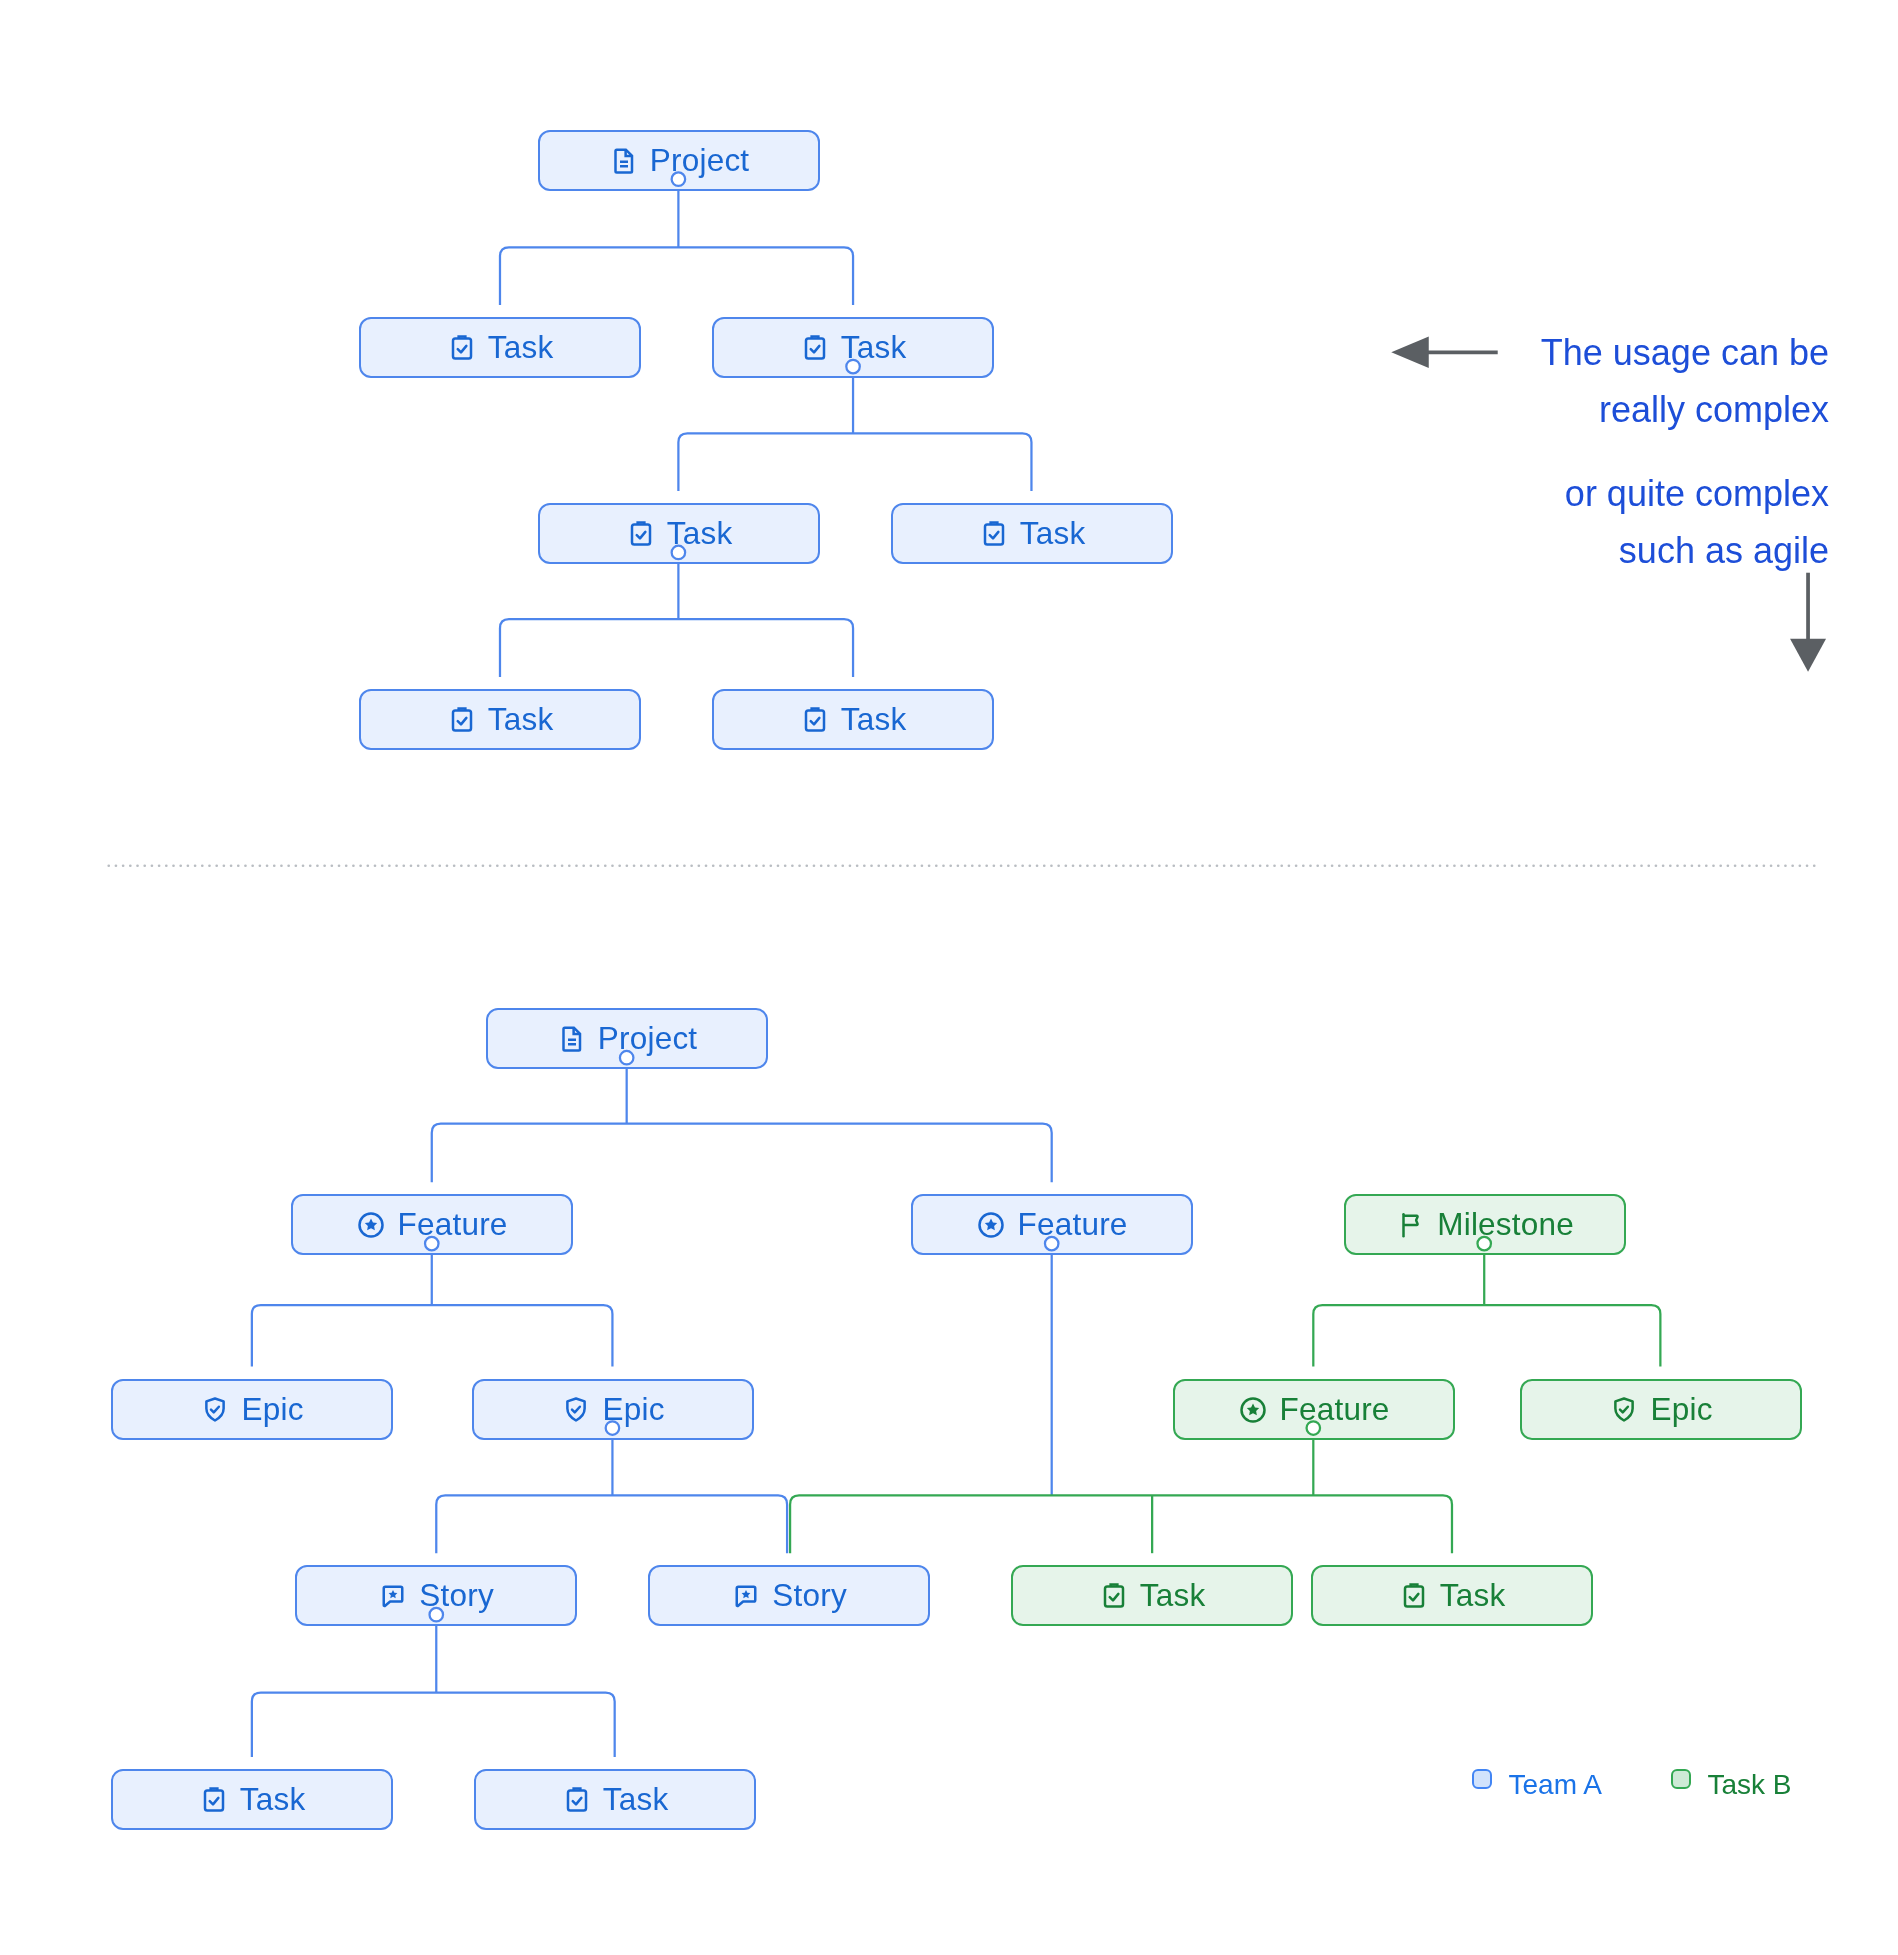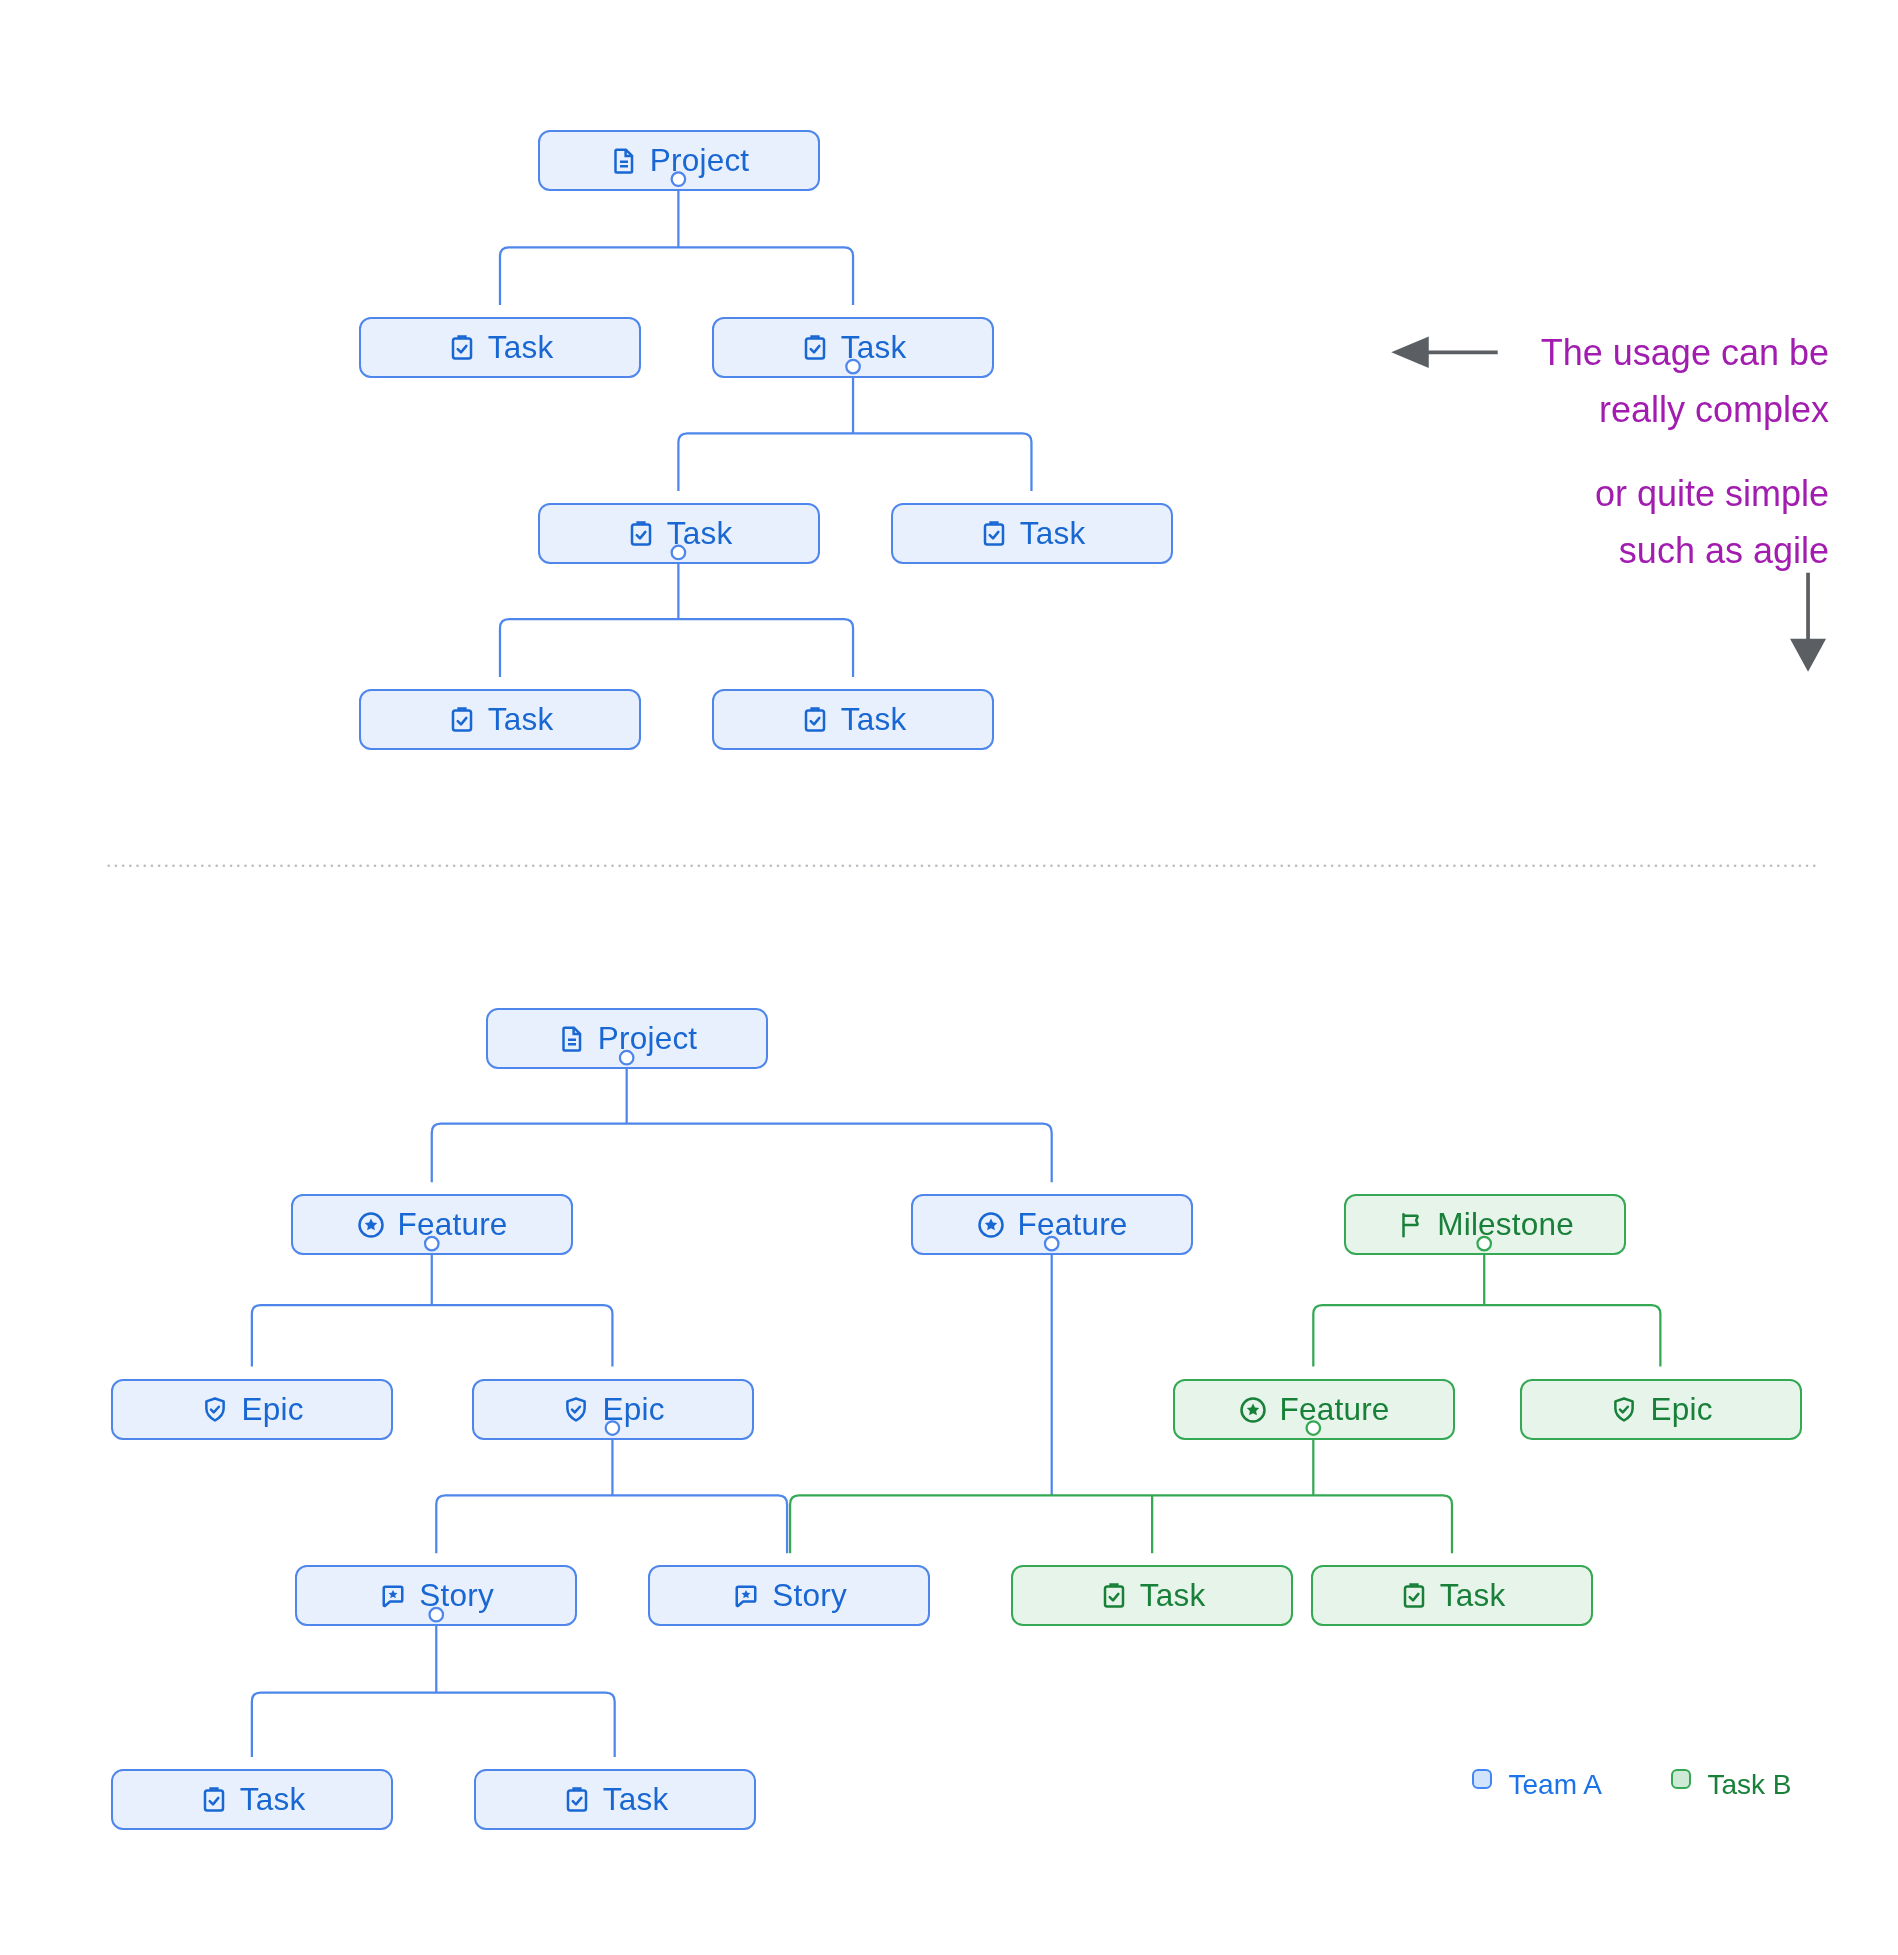--- a/index.html
+++ b/index.html
@@ -12,21 +12,21 @@
   #over{z-index:3;}
   .node{
     position:absolute;z-index:2;width:282px;height:61px;box-sizing:border-box;
     border-radius:12px;display:flex;align-items:center;justify-content:center;gap:11.2px;
     font-size:31.5px;font-weight:500;letter-spacing:0.2px;cursor:pointer;margin-top:12px;
   }
   .node.blue{background:#e8f0fe;border:2.2px solid #4e86ec;color:#1967d2;}
   .node.green{background:#e6f4ea;border:2.2px solid #34a853;color:#188038;justify-content:center;}
   .ic{width:30px;height:30px;flex:0 0 auto;display:block;}
   .ann{
-    position:absolute;right:69px;z-index:2;color:#a21caf;font-size:36px;
+    position:absolute;right:69px;z-index:2;color:#1d4ed8;font-size:36px;
     white-space:nowrap;text-align:center;line-height:45px;
   }
   #legend{
     position:absolute;left:1472px;top:1769px;z-index:2;display:flex;align-items:center;gap:69px;
   }
   .legend-item{display:flex;gap:16.5px;font-size:28px;font-weight:500;}
   .swatch{width:20px;height:20px;box-sizing:border-box;border-radius:6px;display:inline-block;}
   .swatch.a{background:#d2e3fc;border:2.2px solid #4285f4;}
   .swatch.b{background:#ceead6;border:2.2px solid #34a853;}
   .legend-item.a span.lbl{color:#1a73e8;}
@@ -261,21 +261,21 @@
       <path d="M1856 470 L1906 449 L1906 491 Z" fill="#5b5f63"></path>
     </g>
     <g>
       <path d="M2412 764 V856" stroke="#5b5f63" stroke-width="5" fill="none"></path>
       <path d="M2412 896 L2388 852 L2436 852 Z" fill="#5b5f63"></path>
     </g>
   </svg>
 
   <div class="ann" style="top:330px">The usage can be</div>
   <div class="ann" style="top:387px">really complex</div>
-  <div class="ann" style="top:471px">or quite simple</div>
+  <div class="ann" style="top:471px">or quite complex</div>
   <div class="ann" style="top:528px">such as agile</div>
 
   <div id="legend">
     <div class="legend-item a">
       <span class="swatch a"></span>
       <span class="lbl">Team A</span>
     </div>
     <div class="legend-item b">
       <span class="swatch b"></span>
       <span class="lbl">Task B</span>

